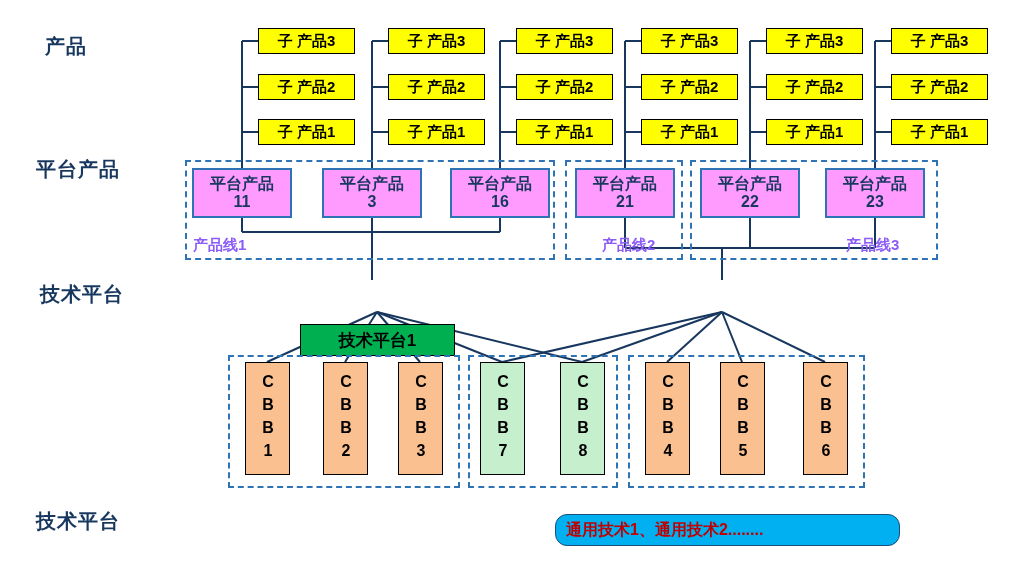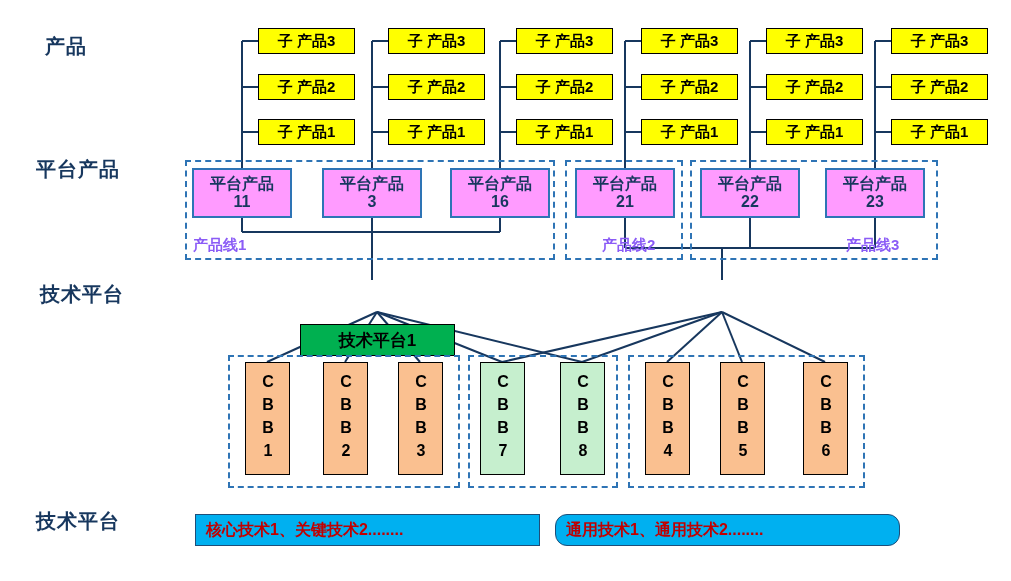--- a/index.html
+++ b/index.html
@@ -161,15 +161,14 @@
     <div class="abs cbb-dash" style="left: 628px; top: 355px; width: 237px; height: 133px;"></div>
     <div class="abs cbb orange" style="left: 645px; top: 362px; width: 45px; height: 113px;">
       <span>CBB4</span>
     </div>
     <div class="abs cbb orange" style="left: 720px; top: 362px; width: 45px; height: 113px;">
       <span>CBB5</span>
     </div>
     <div class="abs cbb orange" style="left: 803px; top: 362px; width: 45px; height: 113px;">
       <span>CBB6</span>
     </div>
-    <div class="abs box-cyan" style="left: 195px; top: 514px; width: 345px; height: 32px;">核心技术1、关键技术2........</div>
     <div class="abs box-cyan" style="left: 555px; top: 514px; width: 345px; height: 32px; border-radius: 12px;">通用技术1、通用技术2........</div>
   </div>
 
 </body></html>

